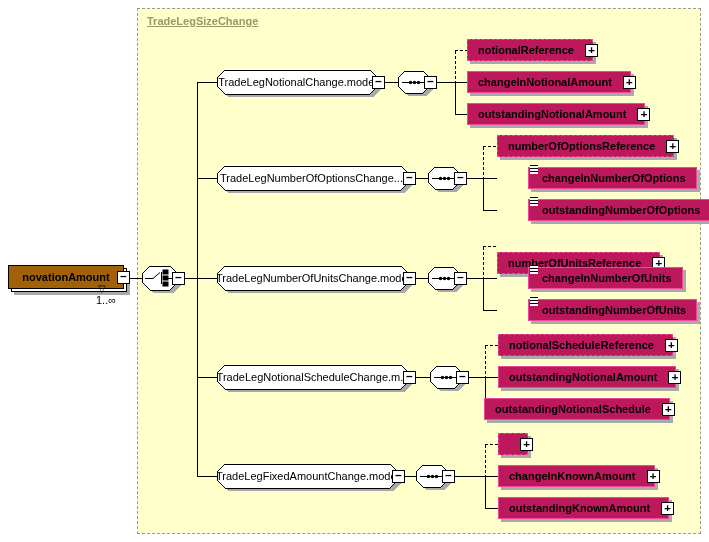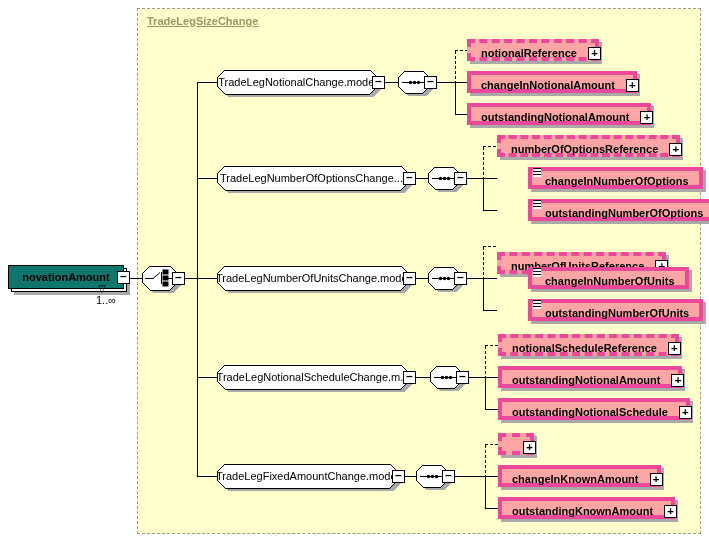--- a/index.html
+++ b/index.html
@@ -2,40 +2,40 @@
 <html><head>
 <meta charset="utf-8">
 <style>
   html,body{margin:0;padding:0;background:#fff;}
   #stage{position:relative;width:709px;height:542px;background:#fff;overflow:hidden;
          font-family:"Liberation Sans",sans-serif;}
   #container-box{position:absolute;left:137px;top:8px;width:564px;height:526px;
          background:#ffffcc;border:1px dashed #999999;box-sizing:border-box;}
   #container-label{position:absolute;left:9px;top:6px;font:bold 11px "Liberation Sans",sans-serif;color:#999966;white-space:nowrap;text-decoration:underline;}
   svg.layer{position:absolute;left:0;top:0;z-index:1;}
-  .el{position:absolute;z-index:2;height:22px;box-sizing:border-box;background:#fca5a5;
-      border:4px solid #ec4899;font:bold 11px "Liberation Sans",sans-serif;line-height:20px;
+  .el{position:absolute;z-index:2;height:22px;box-sizing:border-box;background:#be185d;
+      border:1px solid #ec4899;font:bold 11px "Liberation Sans",sans-serif;line-height:20px;
       padding:0 18px 0 10px;white-space:nowrap;box-shadow:3px 3px 0 #a9a9a9;}
   .el.dashed{border-style:dashed;}
   .el.simple{padding:0 10px 0 13px;margin-left:31px;}
   .plusbox{position:absolute;right:-6px;top:4px;width:13px;height:13px;box-sizing:border-box;
       background:#fff;border:1px solid #000;font:bold 11px "DejaVu Sans Mono",monospace;
       line-height:10px;text-align:center;z-index:3;}
   .pm{position:absolute;z-index:3;width:13px;height:13px;box-sizing:border-box;background:#fff;
       border:1px solid #000;font:bold 11px "DejaVu Sans Mono",monospace;line-height:10px;text-align:center;}
   .ticon{position:absolute;left:1px;top:-3px;width:8px;height:9px;background:#fff;
       background-image:repeating-linear-gradient(#000 0 1px,#fff 1px 3px);z-index:3;}
   .octlabel{position:absolute;z-index:2;height:24px;display:flex;align-items:center;justify-content:center;
       font:11px "Liberation Sans",sans-serif;white-space:nowrap;overflow:hidden;color:#000;}
   .conn{position:absolute;z-index:2;}
   #root-el{position:absolute;left:8px;top:265px;width:116px;height:24px;z-index:2;}
   #root-back{position:absolute;left:3px;top:3px;width:116px;height:24px;box-sizing:border-box;
       background:#fff;border:1px solid #000;box-shadow:3px 3px 0 #a9a9a9;}
   #root-front{position:absolute;left:0;top:0;width:116px;height:24px;box-sizing:border-box;
-      background:#0f766e;border:1px solid #000;text-align:center;
+      background:#a16207;border:1px solid #000;text-align:center;
       font:bold 11px "Liberation Sans",sans-serif;line-height:22px;}
   #root-front .plusbox{top:5px;right:-7px;}
   #occurs-triangle{position:absolute;left:98px;top:284px;z-index:4;font-size:10px;line-height:10px;color:#000;}
   #cardinality{position:absolute;left:88px;top:294px;width:36px;text-align:center;z-index:4;
       font:11px "Liberation Sans",sans-serif;color:#000;}
 </style>
 </head>
 <body>
 
 <div id="stage">
@@ -264,21 +264,21 @@
   <div class="el simple" style="left:497px;top:267px">
     <span class="ticon"></span>
     <span>changeInNumberOfUnits</span></div>
 
   <div class="el dashed" style="left:498px;top:334px">
     <span>notionalScheduleReference</span>
     <span class="plusbox">+</span></div>
   <div class="el" style="left:498px;top:366px">
     <span>outstandingNotionalAmount</span>
     <span class="plusbox">+</span></div>
-  <div class="el" style="left:498px;top:398px">
+  <div class="el" style="left:484px;top:398px">
     <span>outstandingNotionalSchedule</span>
     <span class="plusbox">+</span></div>
 
   <div class="el dashed" style="left:498px;top:433px">
     <span class="plusbox">+</span></div>
   <div class="el" style="left:498px;top:465px">
     <span>changeInKnownAmount</span>
     <span class="plusbox">+</span></div>
   <div class="el" style="left:498px;top:497px">
     <span>outstandingKnownAmount</span>

